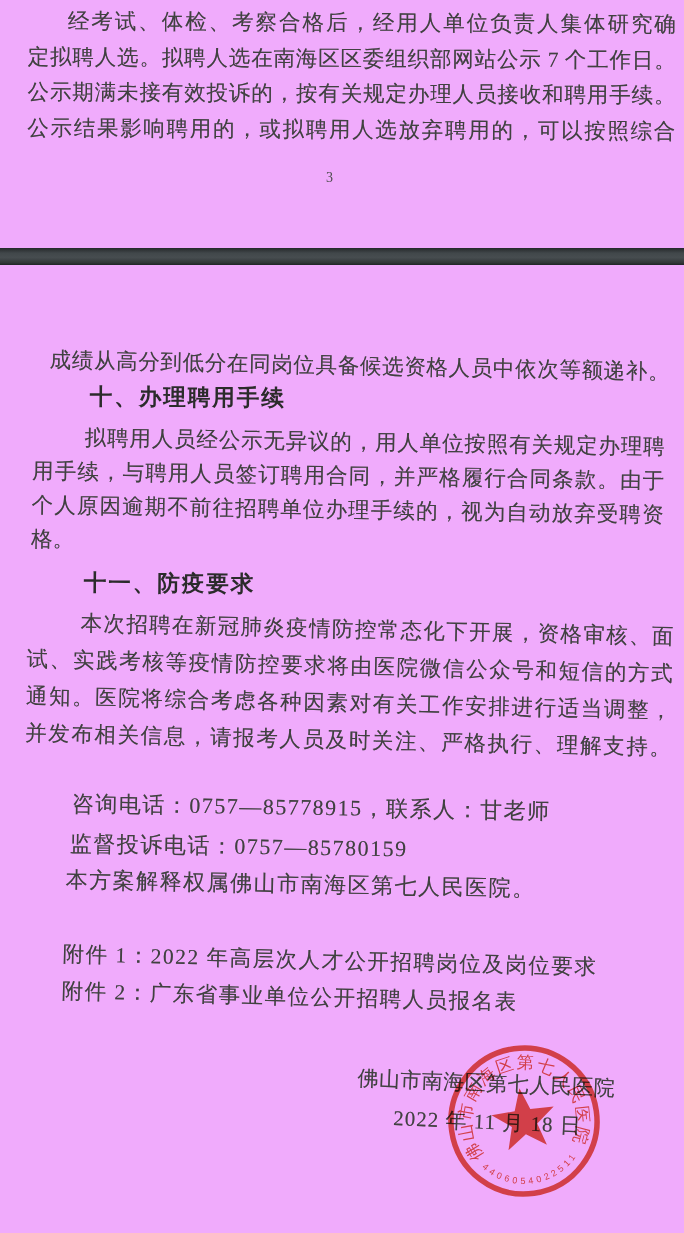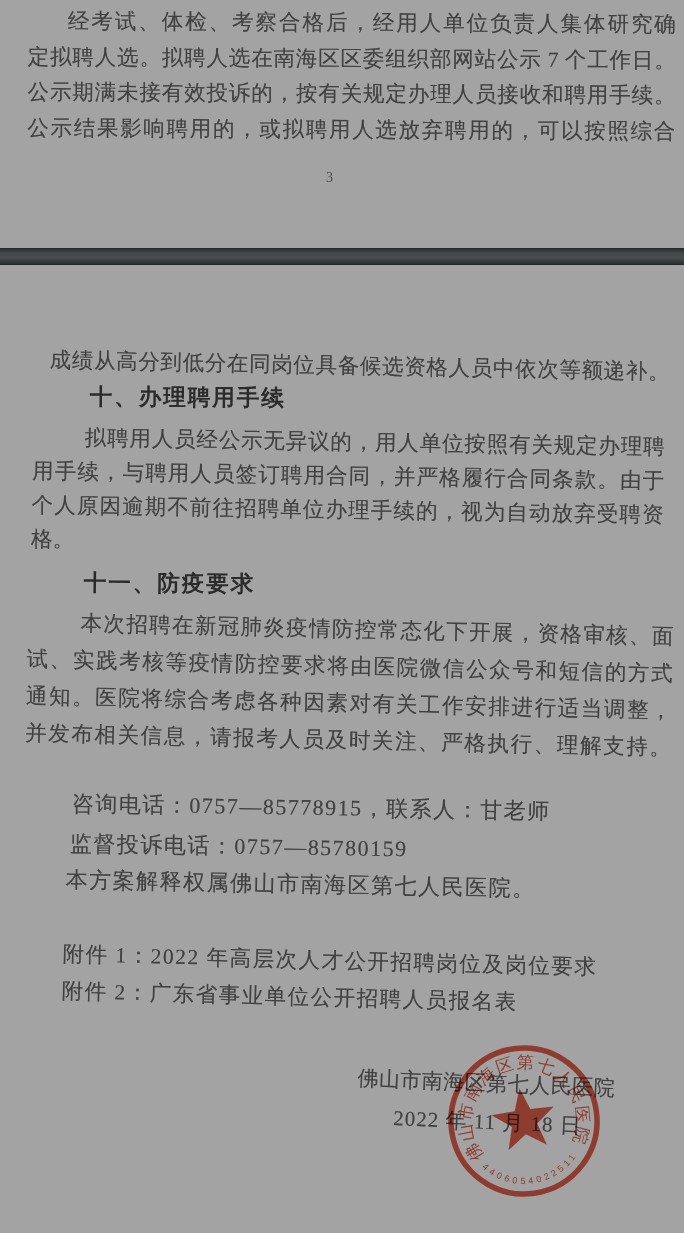--- a/index.html
+++ b/index.html
@@ -1,20 +1,20 @@
 <!DOCTYPE html>
 <html><head>
 <meta charset="utf-8">
 <style>
   html, body { margin: 0; padding: 0; background: #ffffff; }
   .screen {
     position: relative;
     width: 684px;
     height: 1233px;
-    background: #a3a3a3;
+    background: #f0abfc;
     overflow: hidden;
     font-family: "Liberation Serif", "DejaVu Serif", serif;
     color: #414141;
   }
   .abs { position: absolute; }
   .line {
     display: block;
     text-align: justify;
     text-align-last: justify;
     text-justify: inter-character;

